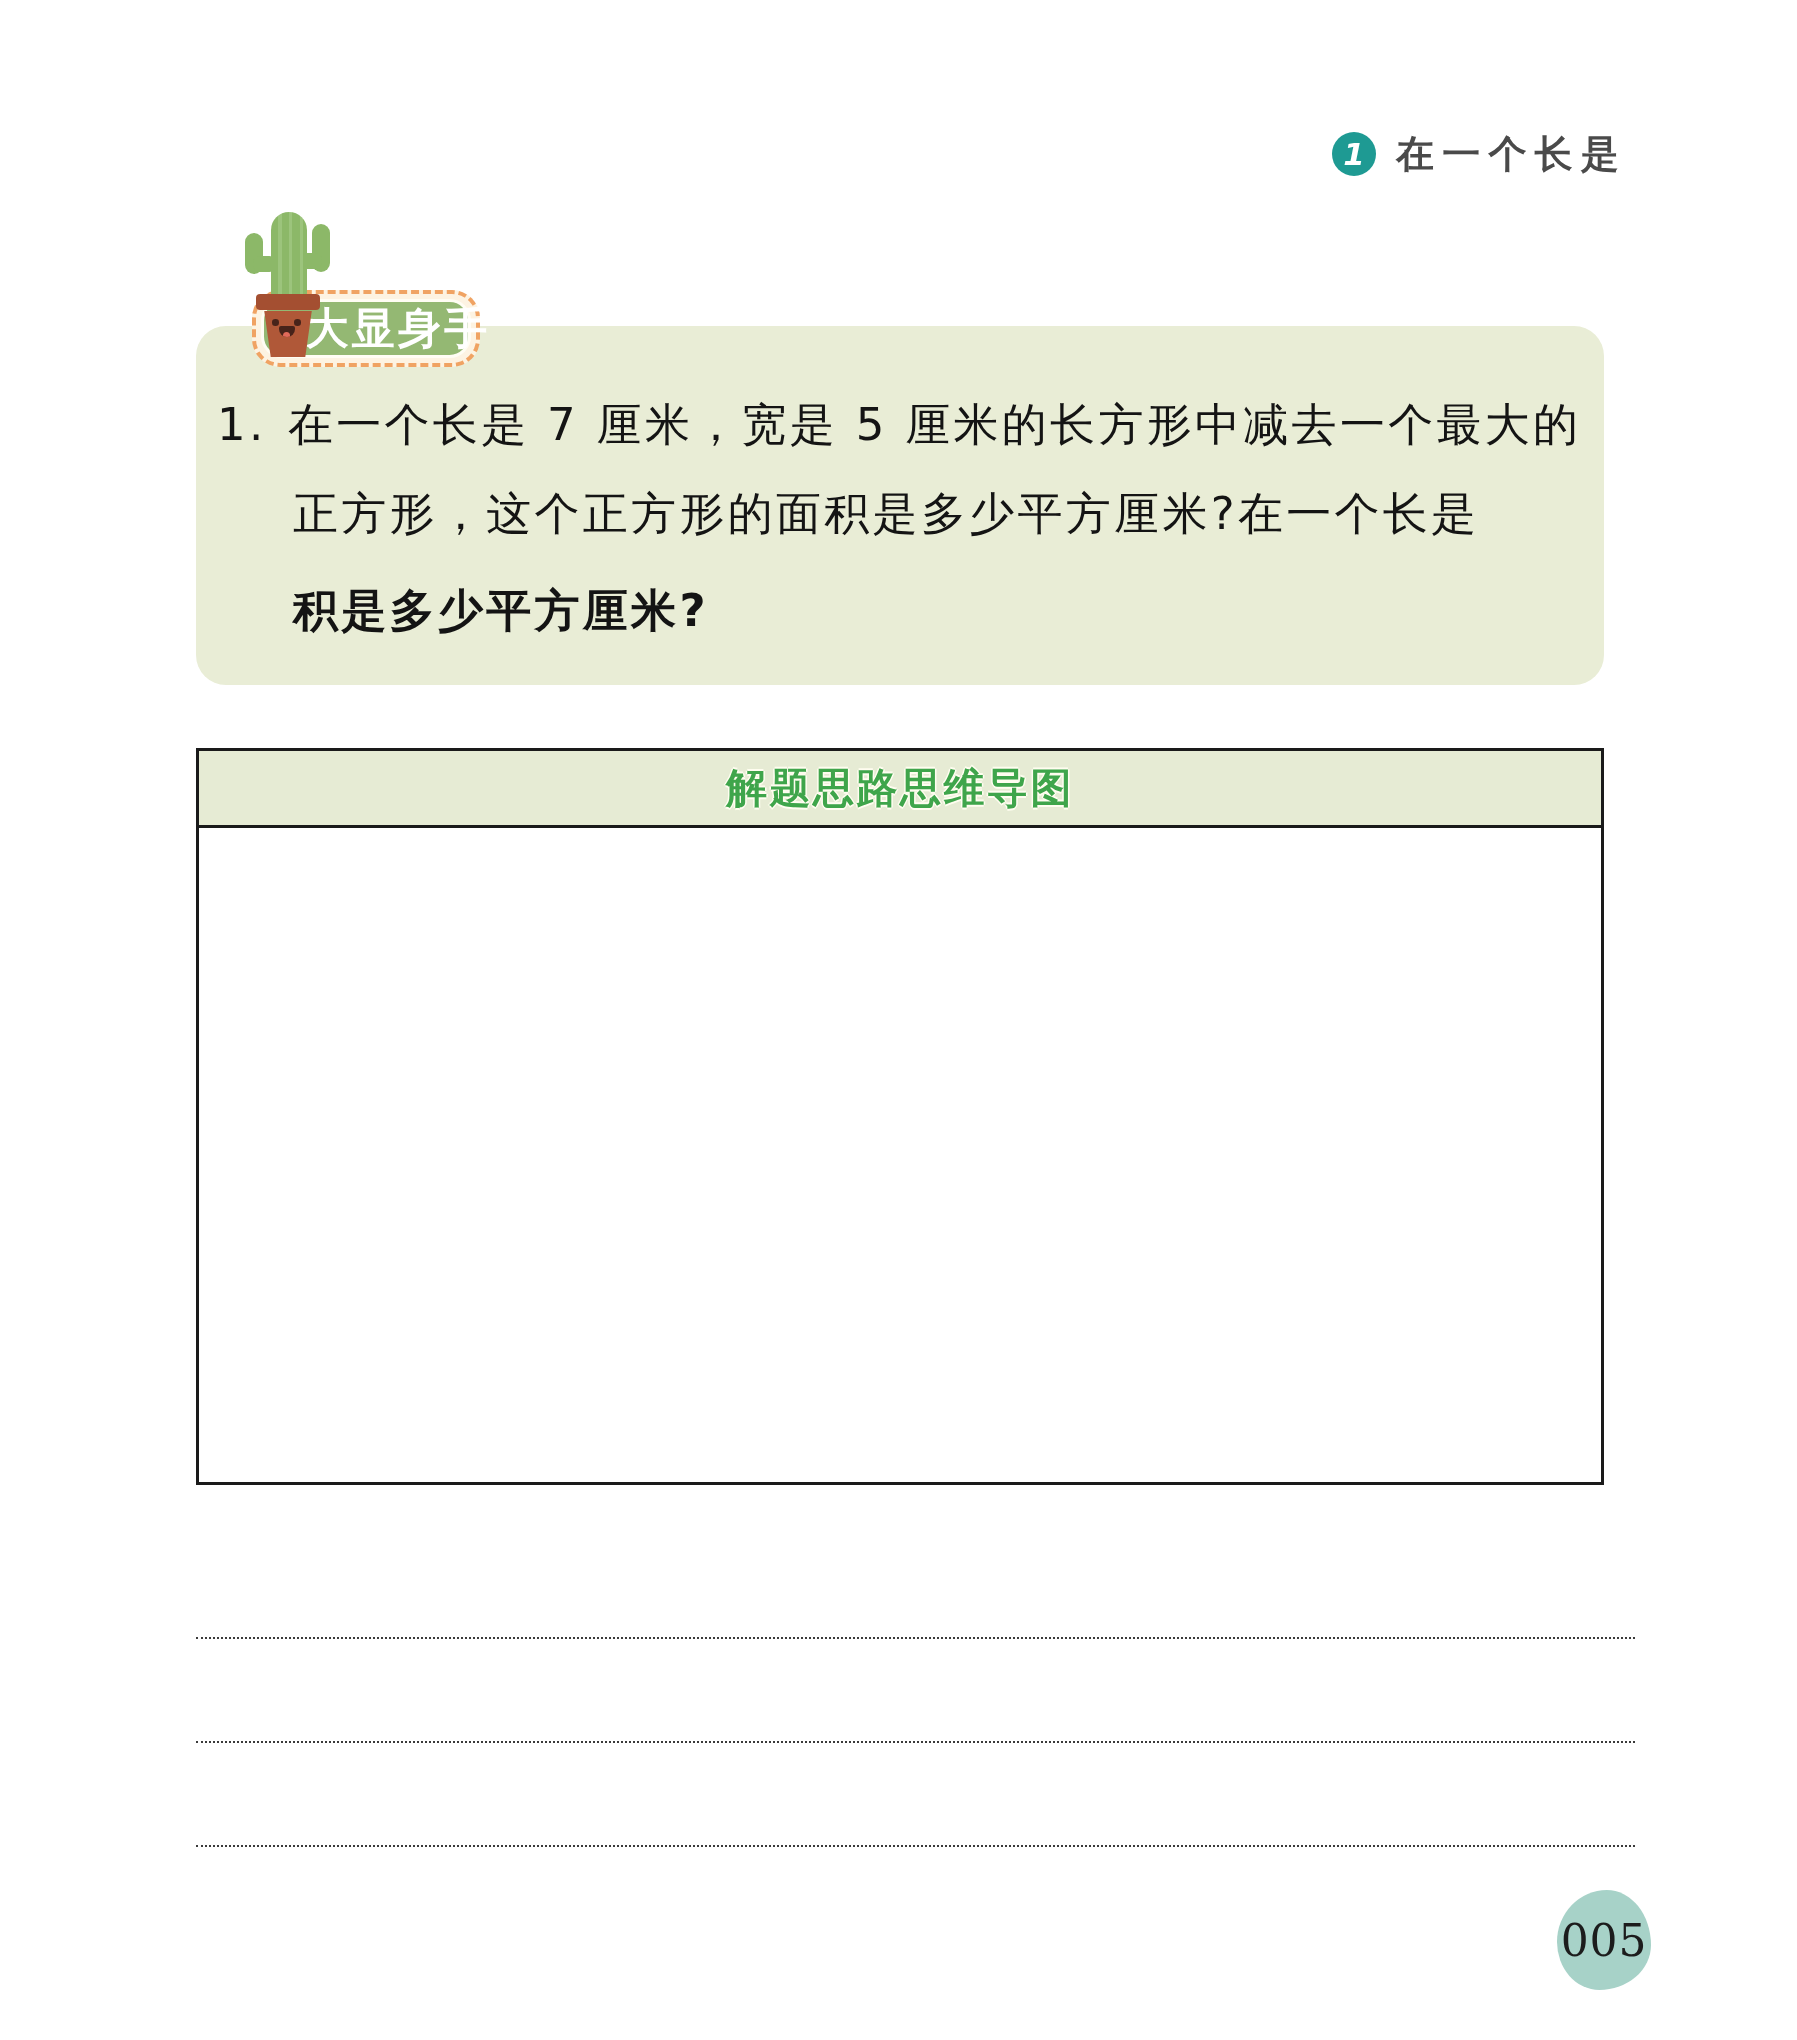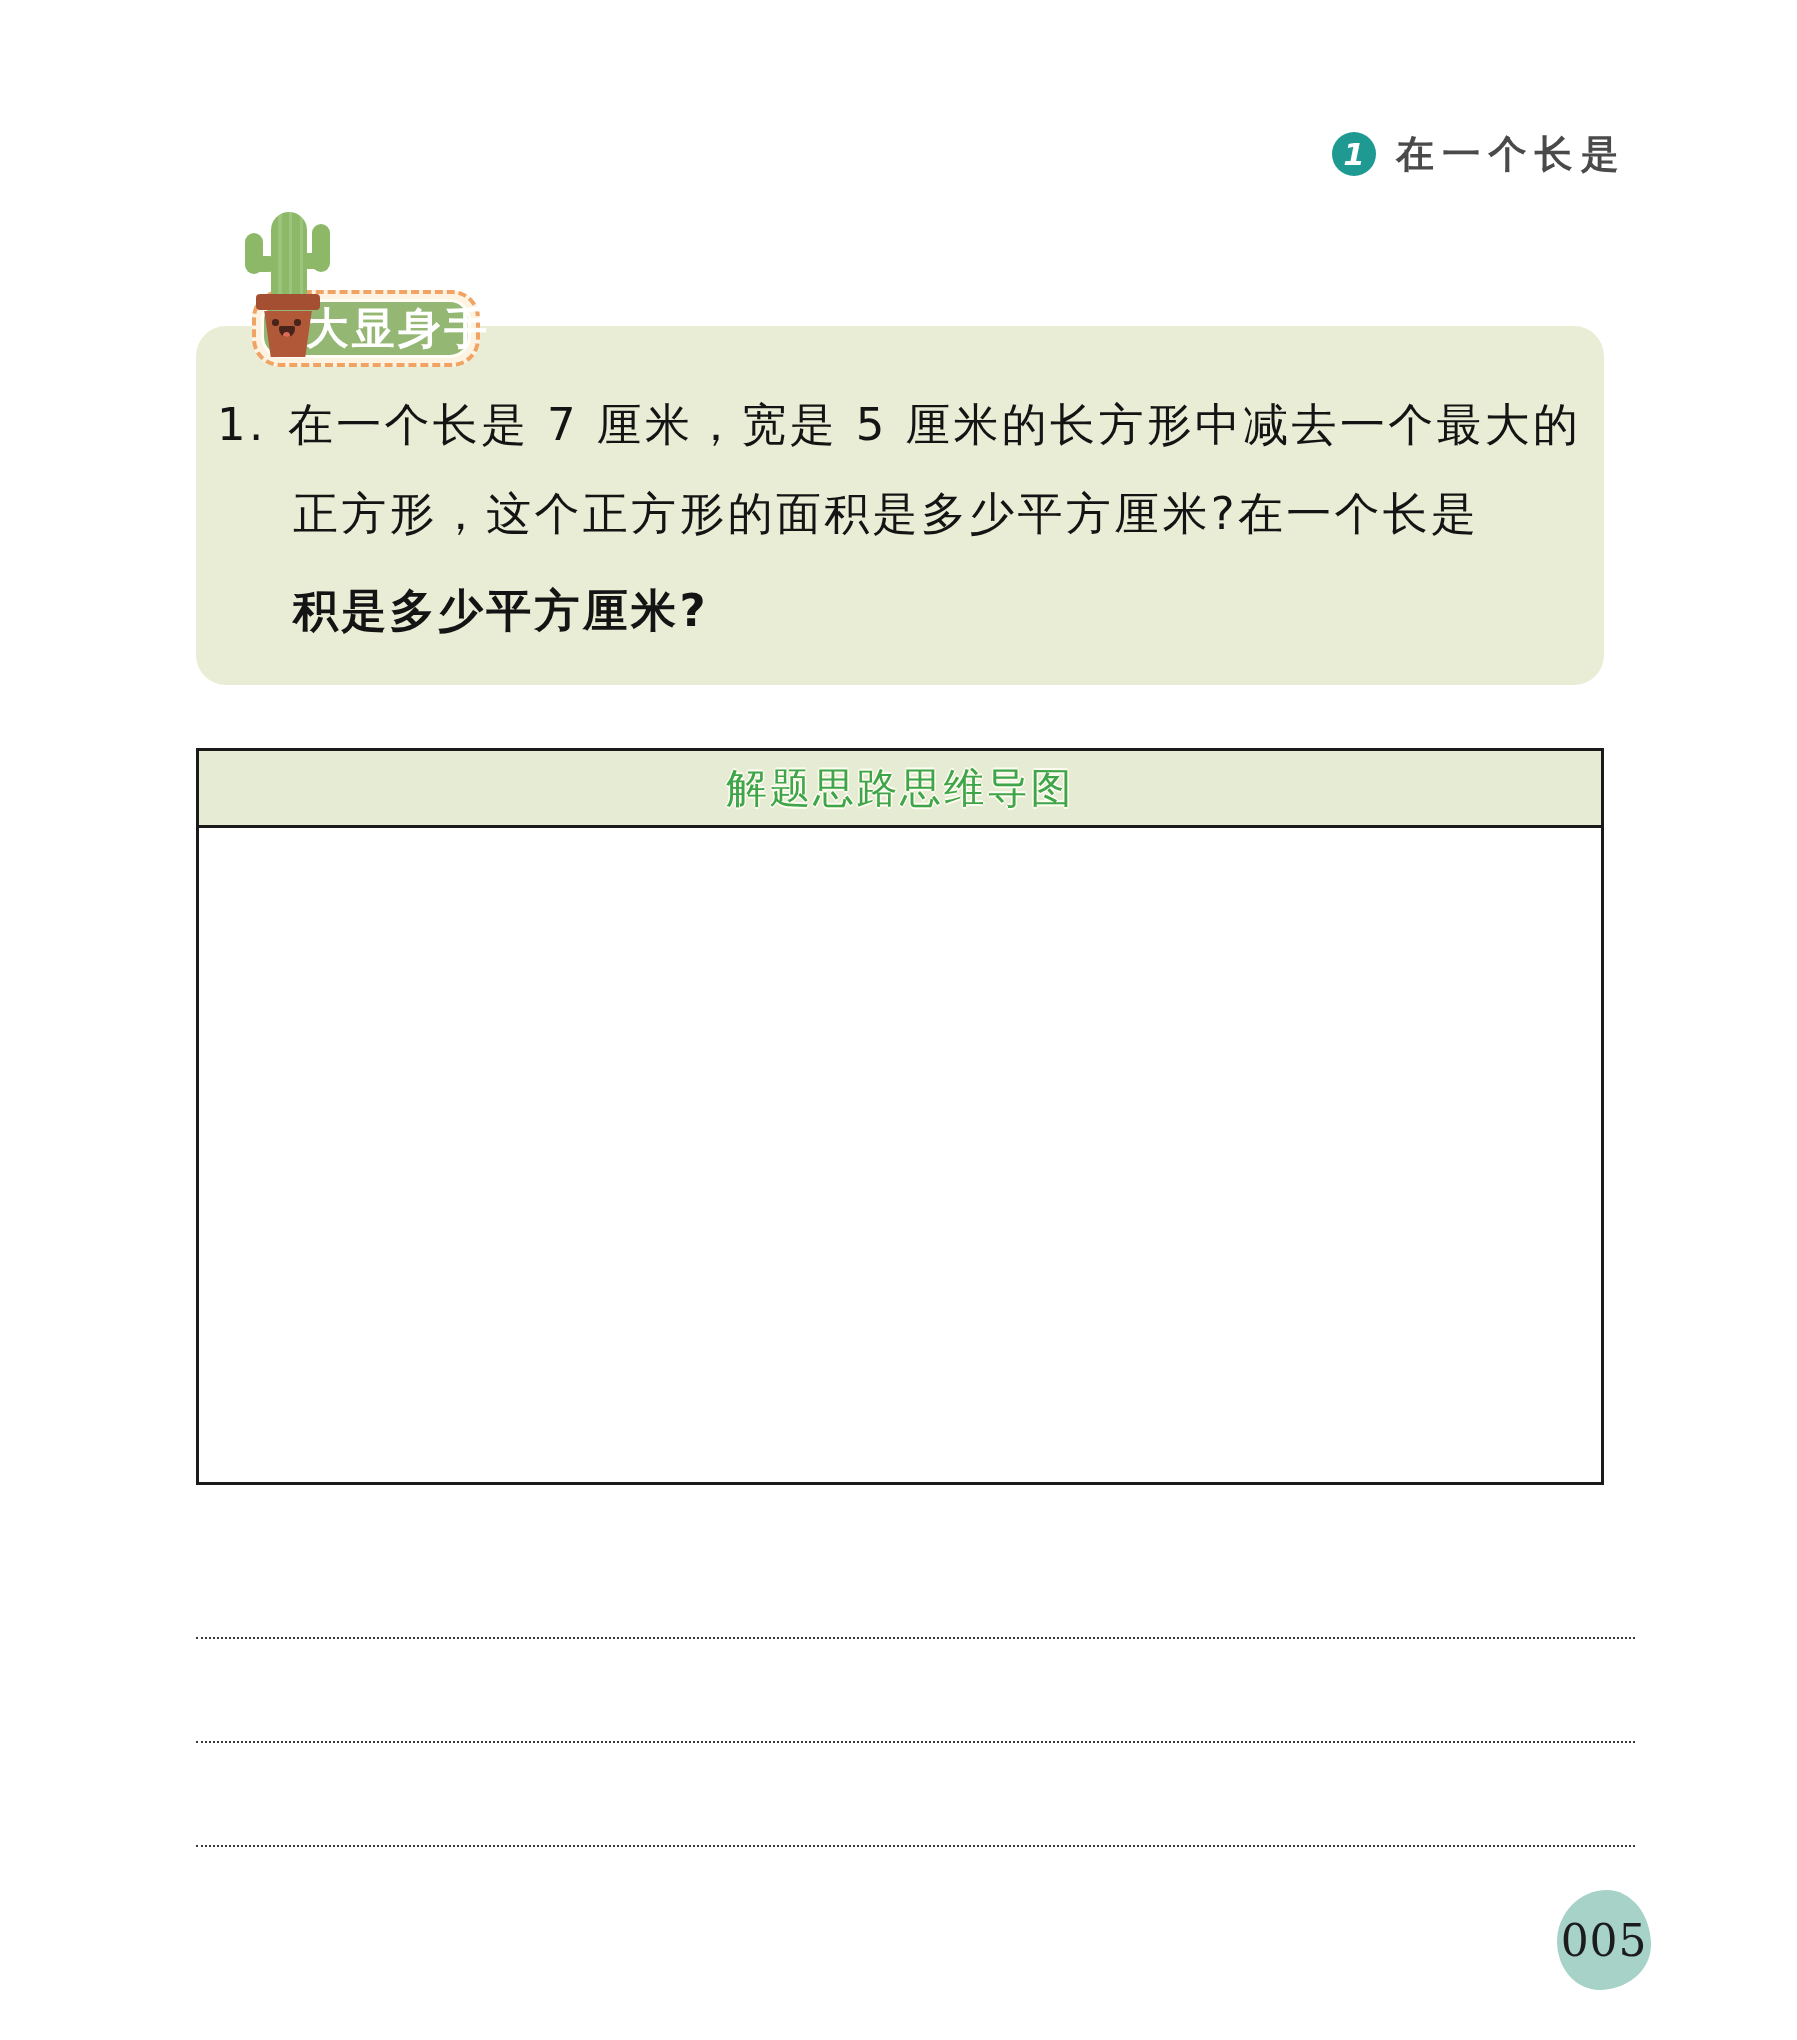--- a/index.html
+++ b/index.html
@@ -69,21 +69,21 @@
     border-radius:2.5px 2.5px 10px 10px; overflow:hidden; }
   .c-tongue { left:4.1px; top:5.8px; width:7.4px; height:5px; background:#e06a5a;
     border-radius:5px 5px 0 0; }
 
   
   .mindmap { position:absolute; left:196px; top:748px; width:1408px;
     height:737px; border:3.3px solid var(--box-border); background:#fff; }
   .mindmap-header { height:77px; background:var(--mindmap-header-bg);
     border-bottom:3.3px solid var(--box-border); display:flex;
     align-items:center; justify-content:center; }
-  .mindmap-title { font-size:41px; font-weight:normal;
+  .mindmap-title { font-size:41px; font-weight:bold;
     color:var(--mindmap-title-green); letter-spacing:2.5px;
     text-shadow:1.6px 0 0 #fffdf0, -1.6px 0 0 #fffdf0, 0 1.6px 0 #fffdf0, 0 -1.6px 0 #fffdf0; }
   .mindmap-canvas { height:653px; background:#fff; }
 
   
   .write-line { position:absolute; left:196px; width:1439px; height:0;
     border-top:2.5px dotted #3a3a3a; }
   .wl1 { top:1637px; } .wl2 { top:1741px; } .wl3 { top:1845px; }
 
   

